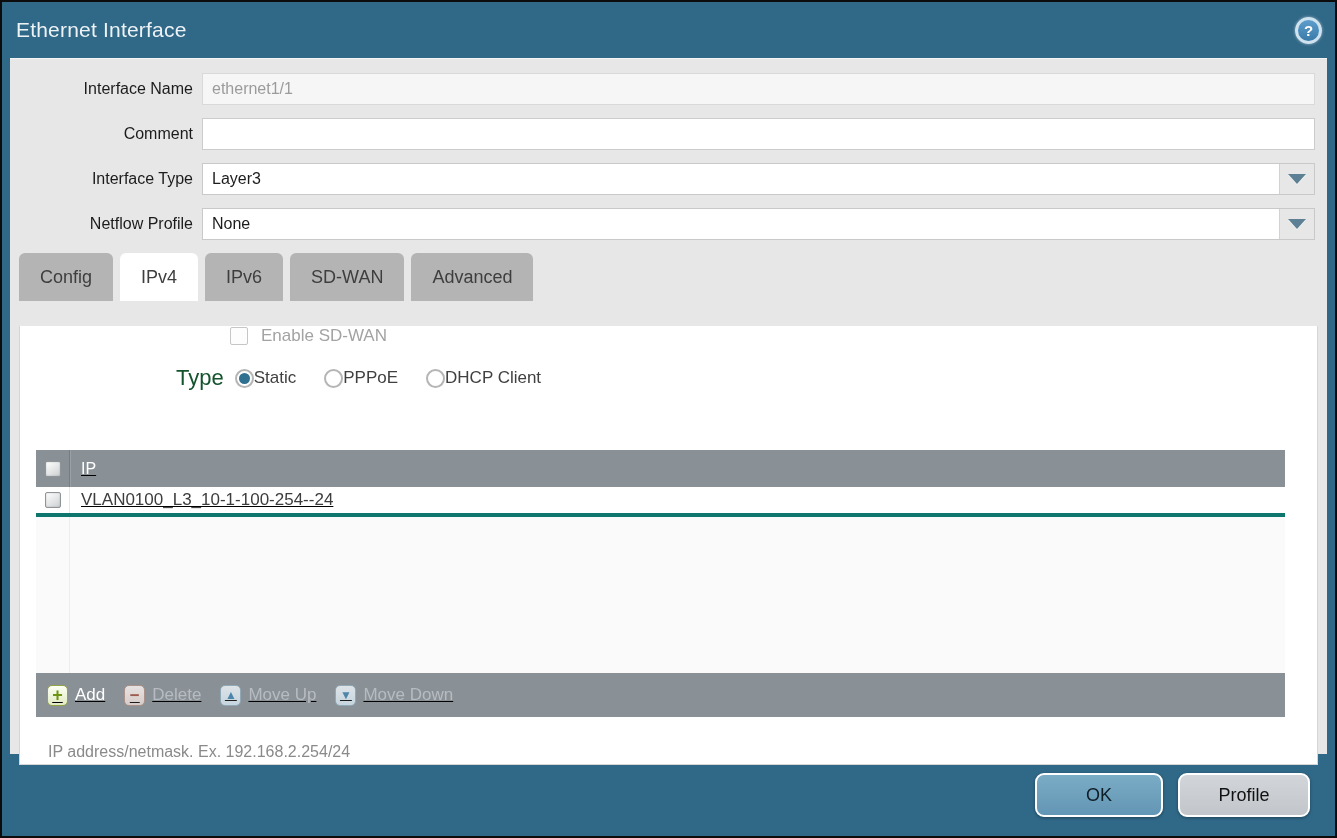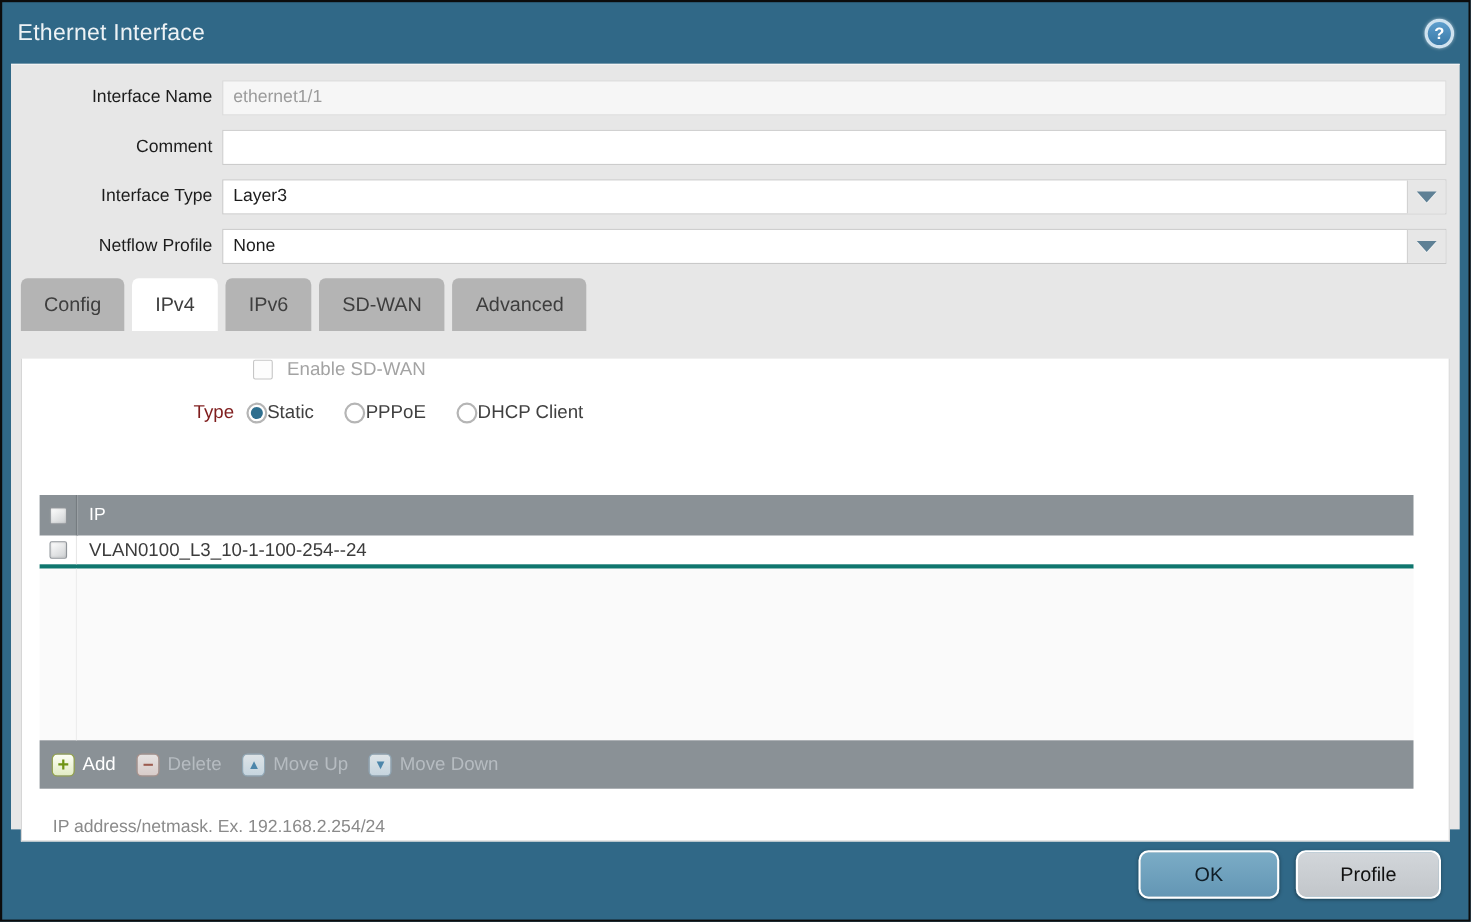--- a/index.html
+++ b/index.html
@@ -80,35 +80,35 @@
   }
   .sdwan-row { display:flex; align-items:center; margin:25px 0 0 210px; }
   .cbx {
     width:18px; height:18px; border:1px solid #c6c6c6; border-radius:2px;
     background:#fdfdfd; cursor:pointer; flex:none;
   }
   .sdwan-row .cbx { cursor:default; }
   .sdwan-label { margin-left:13px; font-size:17px; color:#a3a3a3; }
 
   .type-row { display:flex; align-items:center; margin:19px 0 0 156px; }
-  .type-label { font-size:17px; color:#7f1d1d; margin-right:11px;text-align:center; }
+  .type-label { font-size:22px; color:#14532d; margin-right:11px;text-align:center; }
   .radio-opt { display:flex; align-items:center; cursor:pointer; }
   .radio {
     width:19px; height:19px; border-radius:50%;
     border:2px solid #b5b5b5; background:#ffffff;
     display:flex; align-items:center; justify-content:center; flex:none;
   }
   .radio.checked::after {
     content:""; width:11px; height:11px; border-radius:50%; background:#2f6f8f;
   }
   .radio-opt .opt-label { font-size:17px; color:#404040; }
   .radio-gap { width:28px; }
 
   
-  .grid { position:absolute; left:16px; right:32px; top:124px; }
+  .grid { position:absolute; left:16px; right:32px; top:124px;text-decoration:underline; }
   .grid-header {
     height:37px; background:#8a9196; display:flex; align-items:center;
   }
   .cbx-cell {
     width:34px; height:100%; display:flex; align-items:center; justify-content:center;
     border-right:1px solid #767c81; box-shadow:1px 0 0 #9aa0a4; flex:none;
   }
   .cbx-3d {
     width:16px; height:16px; border:1px solid #8f9499; border-radius:2px;
     background:linear-gradient(145deg,#ffffff 0%,#cdd0d2 100%);

